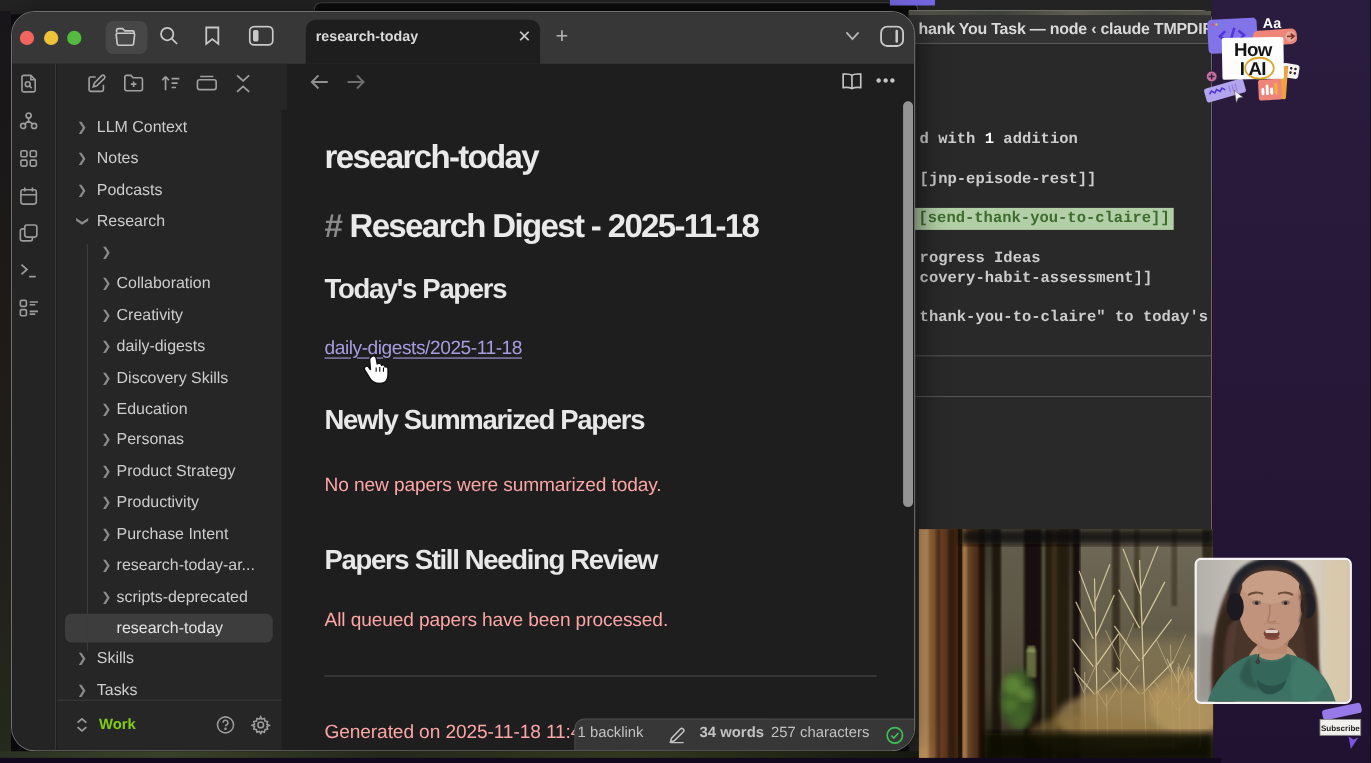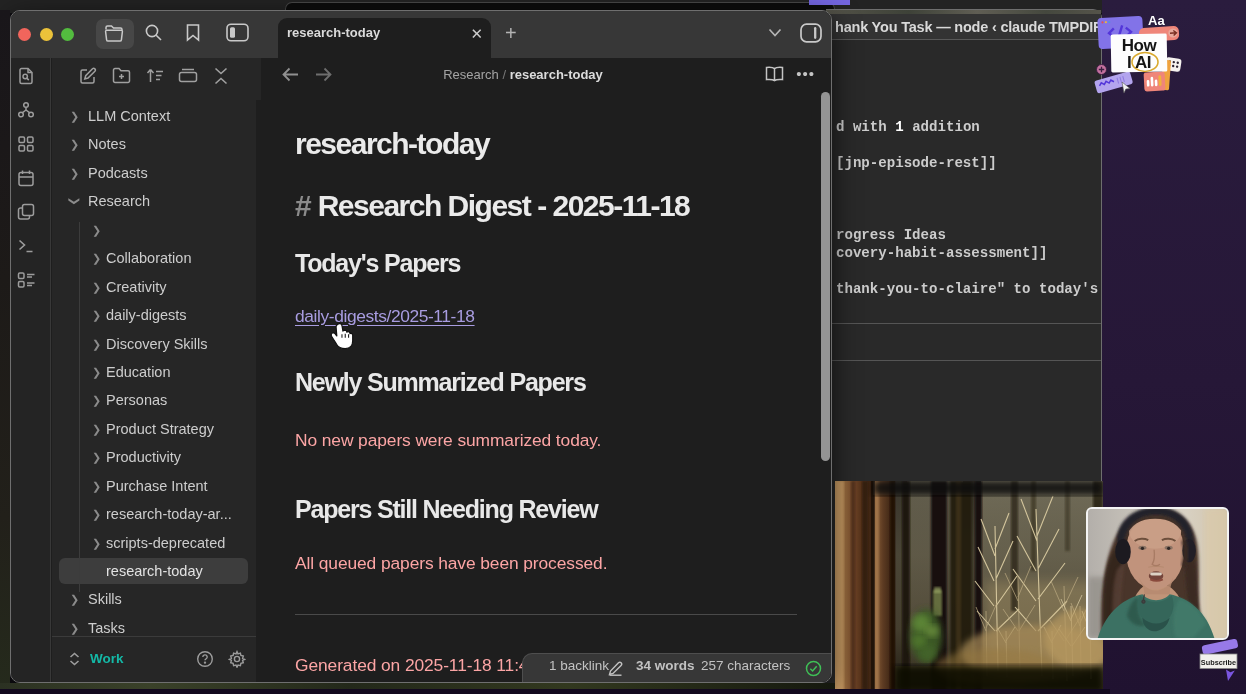--- a/index.html
+++ b/index.html
@@ -30,21 +30,21 @@
      font-size:14.1px; font-weight:bold; color:#cccccc; }
   #term-body .tl { position:absolute; left:10px; white-space:nowrap; }
   #term-body .hl { background:#b2cfa7; color:#3f6b2e; padding:2px 4px 2px 4px; margin-left:-5px; }
   .term-sep { position:absolute; left:0; width:100%; height:1px; background:#555555; }
 
   
   #forest { position:absolute; left:835px; top:481px; width:268px; height:211px; overflow:hidden; background:#1c1a14; }
 
   
   #obsidian { position:absolute; left:10px; top:10px; width:822px; height:673px;
-     background:#1e1e1e; border-radius:10px; border:1px solid #6f6f6f;
+     background:#1e1e1e; border-radius:22px; border:1px solid #6f6f6f;
      box-shadow:0 8px 28px rgba(0,0,0,0.65); overflow:hidden; }
 
   
   #titlebar { position:absolute; left:0; top:0; width:100%; height:47px; background:#373737; }
   .tl-dot { position:absolute; top:16.5px; width:13px; height:13px; border-radius:50%; }
   #titlebar .icon-btn { position:absolute; top:8px; width:38px; height:30px; border-radius:7px; }
   #titlebar .icon-btn.active { background:#474747; }
   #titlebar svg { position:absolute; }
 
   
@@ -68,21 +68,21 @@
   .tree { position:absolute; top:44px; left:0; width:100%; font-size:14.5px; color:#cdcdcd; }
   .row { position:relative; height:28.45px; line-height:28.45px; white-space:nowrap; }
   .row .chev { position:absolute; left:18px; top:0; color:#8b8b8b; font-size:11px; }
   .row .lbl { position:absolute; left:36px; top:0; }
   .row.child .chev { left:40px; }
   .row.child .lbl { left:54px; }
   .row.sel { }
   .row.sel .bg { position:absolute; left:7px; right:13px; top:1px; bottom:1px; background:#3d3d3d; border-radius:6px; }
   .row.sel .lbl { color:#e3e3e3; }
   .guide { position:absolute; left:26.5px; width:1px; background:#3c3c3c; }
-  #vaultrow { position:absolute; bottom:8px; left:0; width:100%; height:30px; color:#14b8a6; font-size:13.5px; font-weight:bold; line-height:30px; }
+  #vaultrow { position:absolute; bottom:8px; left:0; width:100%; height:30px; color:#84cc16; font-size:13.5px; font-weight:bold; line-height:30px; }
 
   
   #content { position:absolute; left:245px; top:89px; right:0; bottom:0; background:#1e1e1e; color:#dcdcdc; }
   #content .inner { position:absolute; left:39px; top:0; width:510px; }
   h1.note-title { font-size:30px; font-weight:bold; color:#eaeaea; letter-spacing:-1.5px; }
   .mdh1 { font-size:30px; font-weight:bold; color:#eaeaea; letter-spacing:-1.5px; }
   .mdh1 .hash { color:#8b8b8b; margin-right:6px; letter-spacing:0; }
   .mdh2 { font-size:25px; font-weight:bold; color:#e8e8e8; letter-spacing:-1.2px; }
   .para { font-size:17.4px; color:#fca5a5; letter-spacing:-0.1px; }
   a.ilink { color:#a89ce0; letter-spacing:-0.4px; text-decoration:underline; text-underline-offset:2.5px; }
@@ -110,20 +110,21 @@
       <div class="purpleseg"></div>
     </div>
   <div id="right-panel"></div>
 
   <div id="terminal">
     <div id="term-top"></div>
     <div id="term-title">hank You Task — node ‹ claude TMPDIR=</div>
     <div id="term-body">
       <div class="tl" style="top:78px;">d with <span style="color:#ffffff">1</span> addition</div>
       <div class="tl" style="top:114px;">[jnp-episode-rest]]</div>
+      <div class="tl" style="top:150px;"><span class="hl">[send-thank-you-to-claire]]</span></div>
       <div class="tl" style="top:186px;">rogress Ideas</div>
       <div class="tl" style="top:204px;">covery-habit-assessment]]</div>
       <div class="tl" style="top:240px;">thank-you-to-claire" to today's</div>
       <div class="term-sep" style="top:282px;"></div>
       <div class="term-sep" style="top:319px;"></div>
     </div>
   </div>
 
   <div id="forest">
     <svg width="268" height="211" viewBox="0 0 268 211">
@@ -244,21 +245,20 @@
     </div>
     <div id="tab">research-today<span class="x">✕</span></div>
     <div id="tabplus">+</div>
     <div id="viewhead">
       <svg style="position:absolute; left:26px; top:9px;" width="17" height="15" viewBox="0 0 17 15" fill="none" stroke="#909090" stroke-width="1.8">
         <path d="M16 7.5 H2 M7.5 1.5 L1.5 7.5 L7.5 13.5"></path>
       </svg>
       <svg style="position:absolute; left:59px; top:9px;" width="17" height="15" viewBox="0 0 17 15" fill="none" stroke="#6e6e6e" stroke-width="1.8">
         <path d="M1 7.5 H15 M9.5 1.5 L15.5 7.5 L9.5 13.5"></path>
       </svg>
-      <div class="crumb"><span style="color:#a4a4a4;">Research</span><span style="color:#787878;"> / </span><b>research-today</b></div>
       <svg style="position:absolute; right:47px; top:8px;" width="19" height="16" viewBox="0 0 19 16" fill="none" stroke="#c4c4c4" stroke-width="1.5">
         <path d="M9.5 2.6 C8 1.2 5.8 1 1.5 1.4 V13.6 C5.8 13.2 8 13.6 9.5 14.6 C11 13.6 13.2 13.2 17.5 13.6 V1.4 C13.2 1 11 1.2 9.5 2.6 V14"></path>
       </svg>
       <div style="position:absolute; right:16px; top:0; line-height:31px; color:#c4c4c4; font-size:15px; letter-spacing:1px;">•••</div>
     </div>
     <div id="ribbon">
       <svg style="top:9px;" width="18" height="18" viewBox="0 0 18 18" fill="none" stroke="#9c9c9c" stroke-width="1.5">
         <path d="M11 1.5 H4.5 A1.5 1.5 0 0 0 3 3 v12 a1.5 1.5 0 0 0 1.5 1.5 h9 A1.5 1.5 0 0 0 15 15 V5.5 z"></path>
         <path d="M11 1.5 V5.5 H15"></path>
         <circle cx="8.2" cy="9.5" r="2.2"></circle>
@@ -423,21 +423,21 @@
         <div class="mdh2" style="position:absolute; top:268px; left:0;">Newly Summarized Papers</div>
         <div class="para" style="position:absolute; top:330px; left:0;">No new papers were summarized today.</div>
         <div class="mdh2" style="position:absolute; top:395px; left:0;">Papers Still Needing Review</div>
         <div class="para" style="position:absolute; top:453px; left:0;">All queued papers have been processed.</div>
         <div class="hr" style="position:absolute; top:514px; left:0; width:502px;"></div>
         <div class="para" style="position:absolute; top:555px; left:0;">Generated on 2025-11-18 11:4</div>
       </div>
     </div>
     <div id="scrollthumb"></div>
     <div id="statusbar">
-        <span style="left:26px;">1 backlink</span>
+        <span style="left:2px;">1 backlink</span>
         <svg style="position:absolute; left:84px; top:7px;" width="17" height="15" viewBox="0 0 17 15" fill="none" stroke="#c2c2c2" stroke-width="1.4">
           <path d="M11.5 1.8 a1.8 1.8 0 0 1 2.6 2.6 L6 12.5 L2.5 13.5 L3.5 10 z"></path>
           <path d="M2.5 14.2 H14.5"></path>
         </svg>
         <span style="left:113px;font-weight:bold;">34 words</span>
         <span style="left:178px;">257 characters</span>
         <svg style="position:absolute; left:282px; top:6px;" width="17" height="17" viewBox="0 0 17 17" fill="none" stroke="#3fbf56" stroke-width="1.5">
           <circle cx="8.5" cy="8.5" r="7"></circle>
           <path d="M5.3 8.7 L7.6 11 L11.7 6.3"></path>
         </svg>

